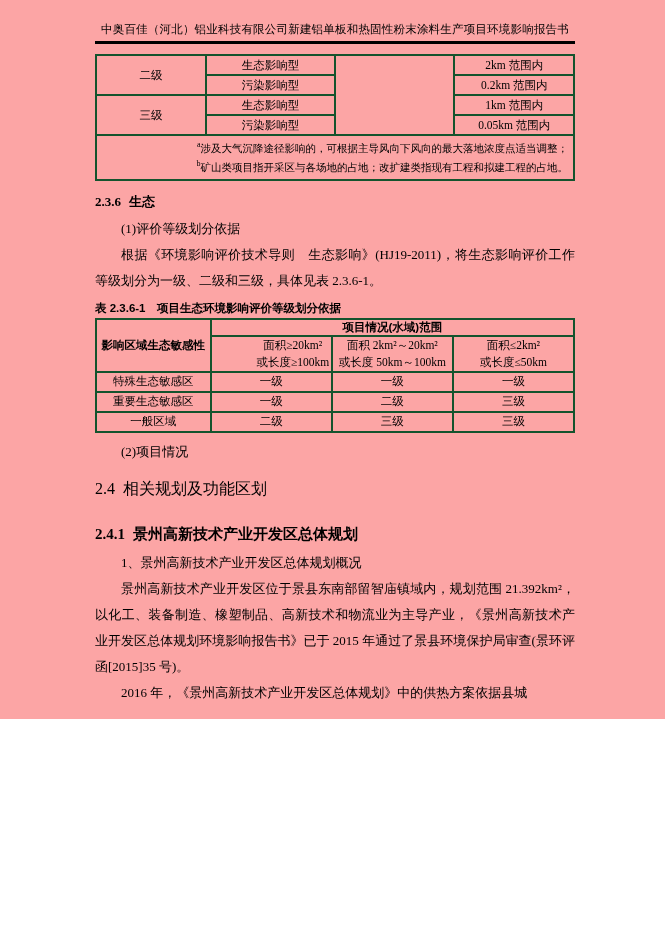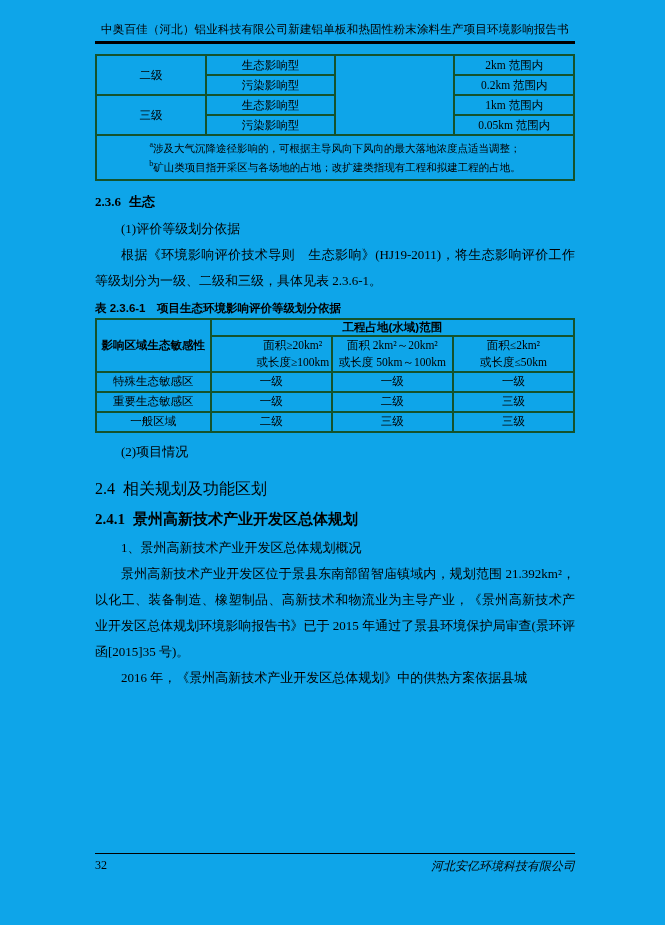--- a/index.html
+++ b/index.html
@@ -1,53 +1,53 @@
 <!DOCTYPE html>
 <html><head>
 <meta charset="utf-8">
 <style>
   * { margin:0; padding:0; box-sizing:border-box; }
   html,body { background:#fff; }
   .page {
-    width:665px; height:925px; background:#0ea5e9; position:relative;
+    width:665px; height:719px; background:#fca5a5; position:relative;
     font-family:"Liberation Serif","DejaVu Serif",serif; color:#000;
     overflow:hidden;
   }
   .content { position:absolute; left:95px; top:0; width:480px; }
 
   .doc-header { margin-top:22px; text-align:center; font-size:11.5px; white-space:nowrap; letter-spacing:0.2px; }
   .header-rule { margin-top:4px; height:3px; border-top:1px solid #000; border-bottom:2px solid #000; }
 
   table { width:100%; border-collapse:collapse; table-layout:fixed; }
   td { border:2px solid #14532d; text-align:center; vertical-align:middle; }
 
   .t1 { margin-top:10px; font-size:11.5px; }
   .t1 td { height:20px; padding:0 2px; }
-  .t1 .fn-cell { text-align:center; font-size:10.5px; line-height:1.7; padding:2px 5px; height:auto; }
+  .t1 .fn-cell { text-align:right; font-size:10.5px; line-height:1.7; padding:2px 5px; height:auto; }
   sup { font-size:8px; }
 
   .para { font-size:13px; line-height:26px; text-align:justify; text-indent:26px; }
   .p-scope { margin-top:8px; }
 
   .h-eco { margin-top:12px; font-size:13px; font-weight:bold; }
   .h-eco .sec-title, .h-plan .sec-title, .h-jz .sec-title { font-family:"Liberation Sans","DejaVu Sans",sans-serif; margin-left:8px; }
   .p-basis-label { margin-top:5px; }
 
   .tbl-caption { margin-top:7px; text-align:left; font-size:11.5px; font-weight:bold;
                  font-family:"Liberation Sans","DejaVu Sans",sans-serif; }
   .t2 { margin-top:2px; font-size:11.5px; }
   .t2 .hdr { font-weight:bold; font-family:"Liberation Sans","DejaVu Sans",sans-serif; font-size:11.5px; }
   .t2 .span-hdr { height:17px; }
   .t2 .sub td { height:36px; line-height:17px; }
   .t2 .body-row td { height:20px; }
   .t2 .col1 { width:24%; } .t2 .col2 { width:23%;padding-left:43px; } .t2 .col3 { width:28%; } .t2 .col4 { width:25%; }
 
   .p-project-label { margin-top:6px; }
   .h-plan { margin-top:14px; font-size:16px; font-weight:normal; }
-  .h-jz { margin-top:10px; font-size:15px; font-weight:bold; }
+  .h-jz { margin-top:25px; font-size:15px; font-weight:bold; }
   .p-overview-label { margin-top:6px; }
 
   .footer-rule { position:absolute; left:95px; top:853px; width:480px; border-top:1px solid #000; }
   .footer-row { position:absolute; left:95px; top:858px; width:480px; height:18px; font-size:12px; }
   .page-num { position:absolute; left:0; right:0; }
   .company { position:absolute; right:0; top:0; font-style:italic; font-size:12px; }
 </style>
 </head>
 <body>
 
@@ -94,21 +94,21 @@
 
     <p class="para p-basis-label">(1)评价等级划分依据</p>
     <p class="para">根据《环境影响评价技术导则　生态影响》(HJ19-2011)，将生态影响评价工作等级划分为一级、二级和三级，具体见表 2.3.6-1。</p>
 
     <div class="tbl-caption">表 2.3.6-1　项目生态环境影响评价等级划分依据</div>
 
     <table class="t2">
       <tbody>
         <tr>
           <td class="col1 hdr" rowspan="2">影响区域生态敏感性</td>
-          <td class="span-hdr hdr" colspan="3">工程占地(水域)范围</td>
+          <td class="span-hdr hdr" colspan="3">项目情况(水域)范围</td>
         </tr>
         <tr class="sub">
           <td class="col2">
             <div>面积≥20km²</div>
             <div>或长度≥100km</div>
           </td>
           <td class="col3">
             <div>面积 2km²～20km²</div>
             <div>或长度 50km～100km</div>
           </td>

